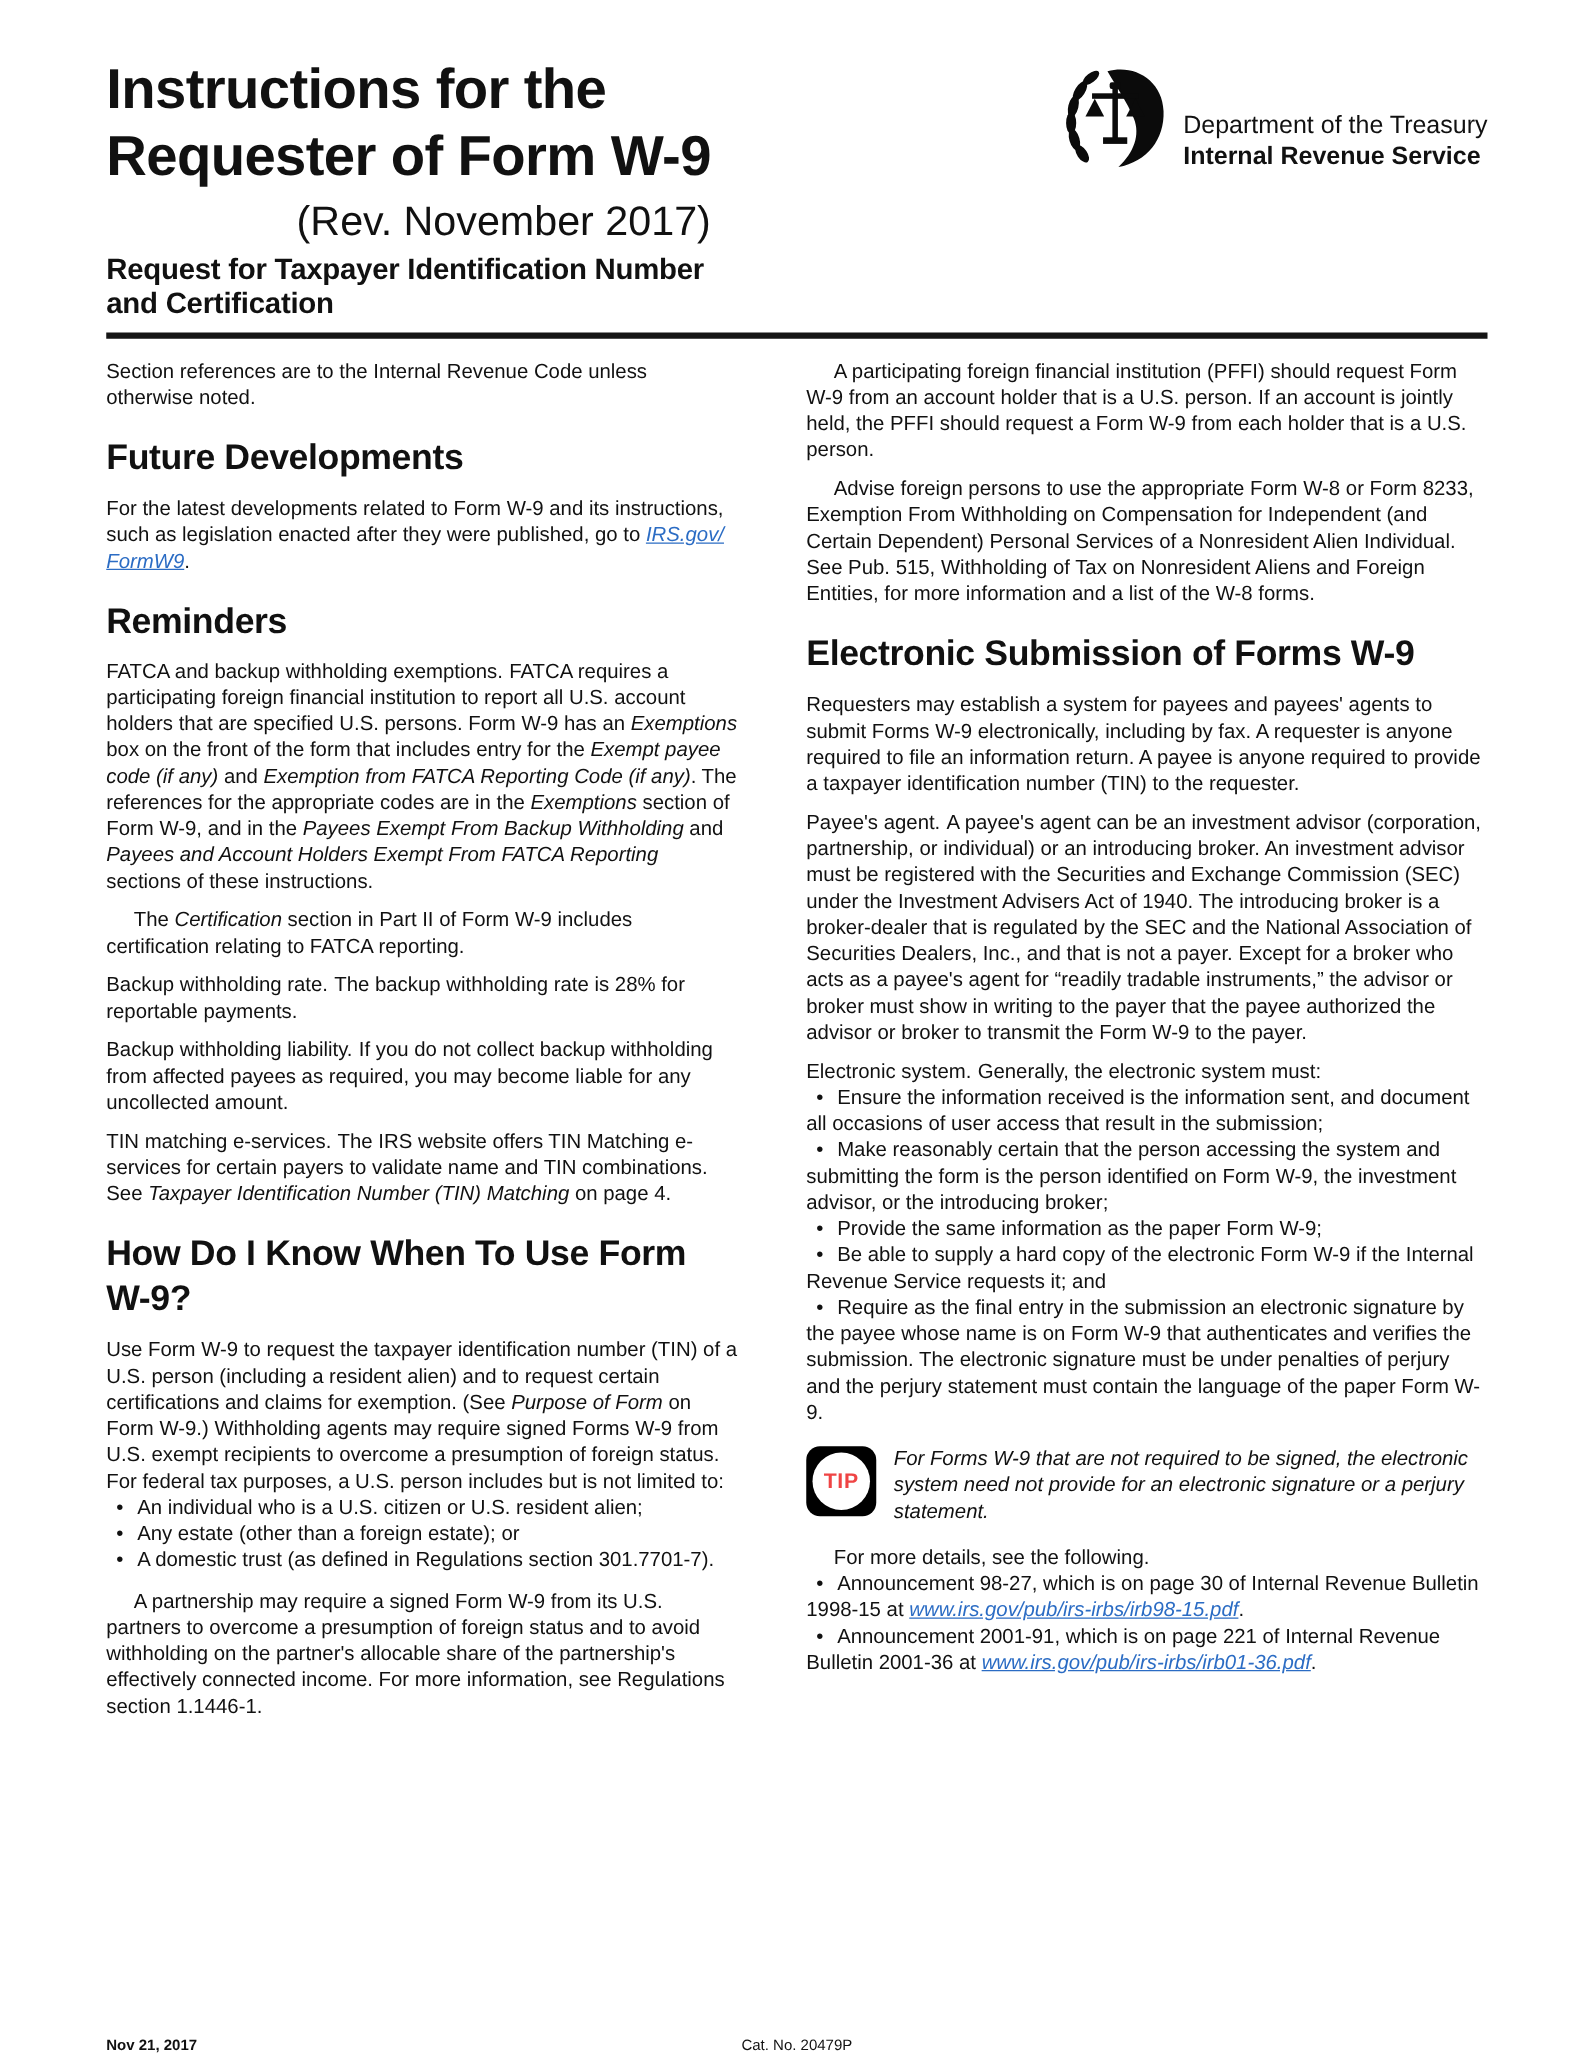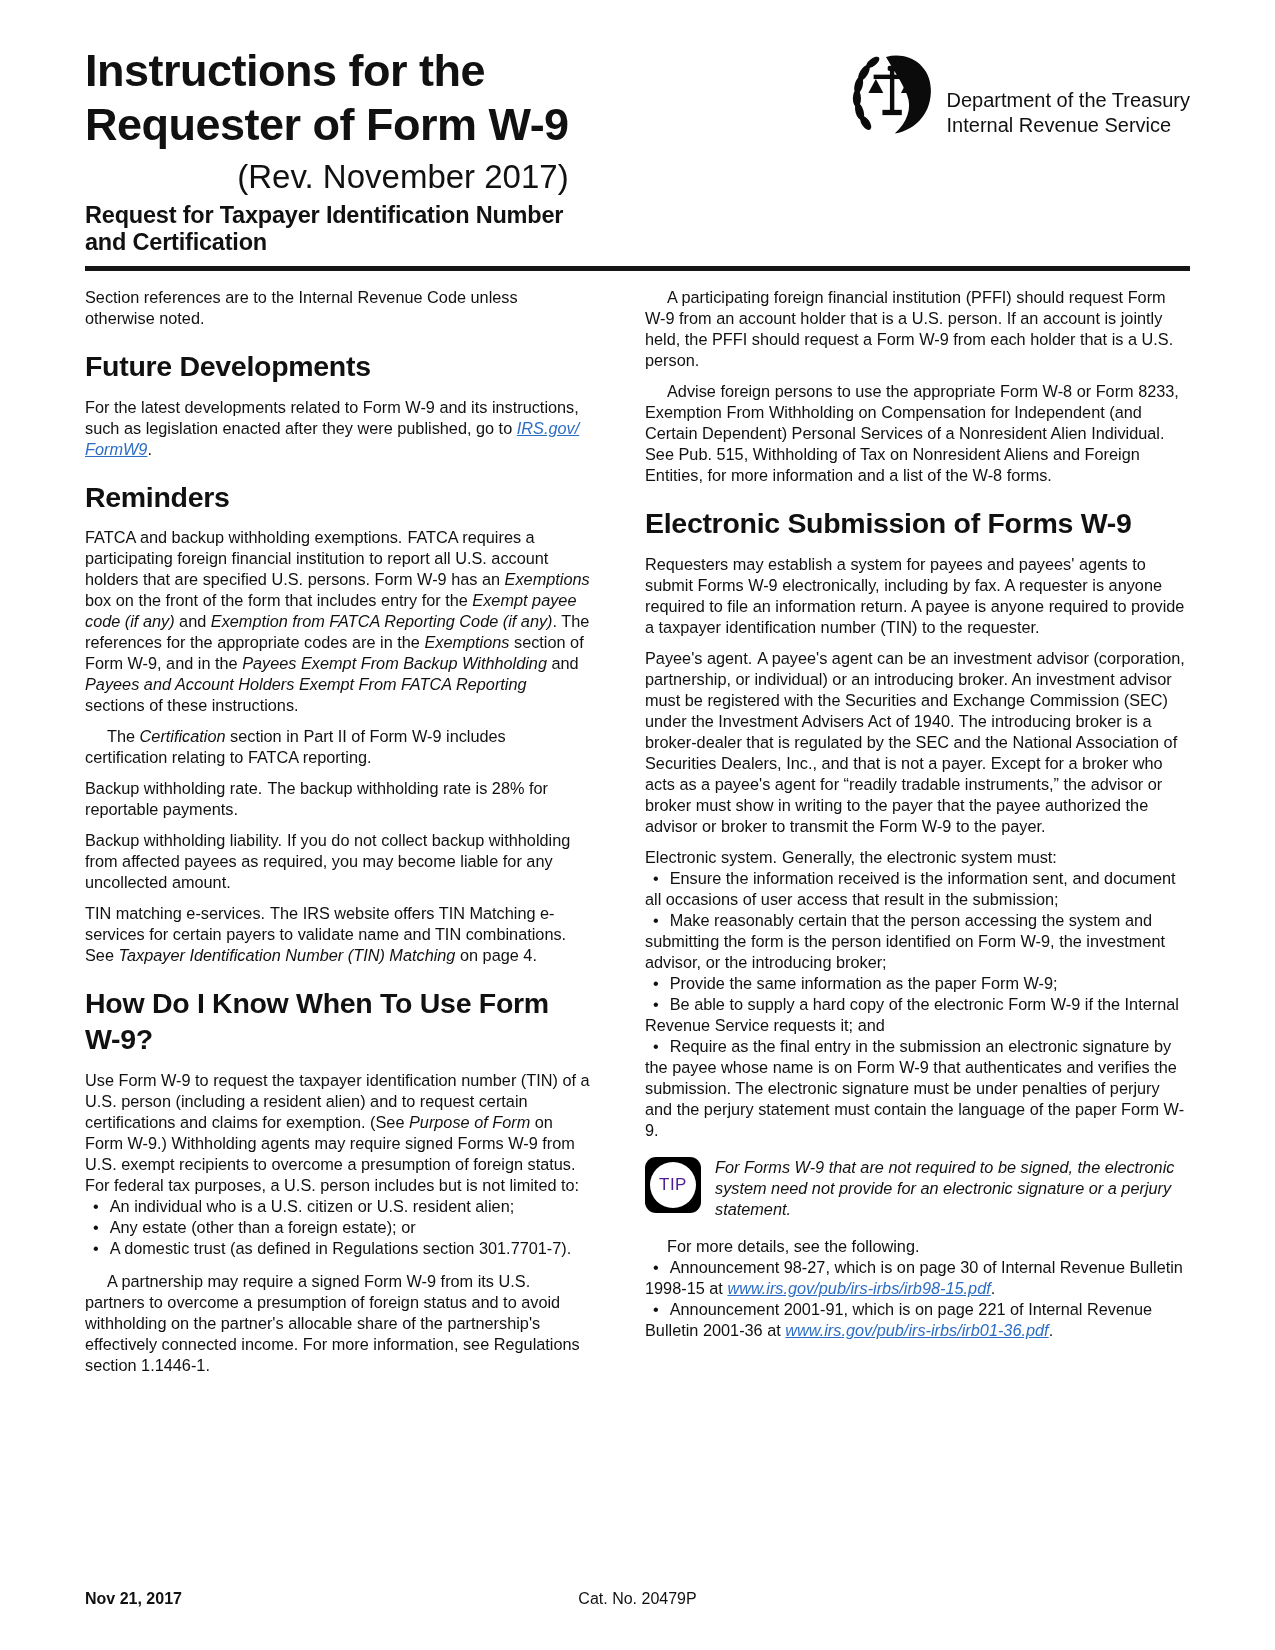--- a/index.html
+++ b/index.html
@@ -13,21 +13,21 @@
   .content{padding:44px 85px 0 85px;}
   
   .masthead{display:flex; justify-content:space-between; align-items:flex-start;}
   .title-block{max-width:700px;}
   .doc-title{font-size:45px; font-weight:bold; line-height:54px; letter-spacing:-0.5px;}
   .revision{font-size:33px; line-height:34px; margin-top:8px;text-align:right;}
   .subtitle{font-size:23.5px; font-weight:bold; line-height:27px; margin-top:8px; letter-spacing:-0.2px;}
   .brand{display:flex; align-items:flex-end; gap:10px; margin-top:6px;}
   .brand svg{display:block;}
   .agency{font-size:20px; line-height:25px; padding-top:10px;}
-  .agency .l2{font-weight:normal;}
+  .agency .l2{font-weight:bold;}
   .header-rule{height:5px; background:#151515; margin-top:10px;}
   
   .columns{display:flex; gap:55px; margin-top:16px;}
   .col{font-size:16.3px; line-height:21px;}
   .col-left{flex:0 0 505px; width:505px;}
   .col-right{flex:1; min-width:0;}
   .sec-h{font-size:28.5px; font-weight:bold; line-height:1.25; letter-spacing:-0.3px; margin:20px 0 12px 0;}
   .body-p{margin:0 0 10px 0;}
   .body-p.fi{text-indent:22px;}
   .body-p.tight{margin-bottom:0;}
@@ -37,24 +37,24 @@
   .lead{margin-right:5px;}
   .i{font-style:italic;}
   a.lnk{color:var(--link); font-style:italic; text-decoration:underline; cursor:pointer;}
   .blt{margin-left:8px; margin-right:11px;}
   
   .tip{display:flex; gap:14px; align-items:flex-start; margin:16px 0 16px 0;}
   .tip-icon{flex:0 0 56px; width:56px; height:56px; background:#000; border-radius:11px;
             display:flex; align-items:center; justify-content:center;}
   .tip-circle{width:46px; height:46px; background:#fff; border-radius:50%;
               display:flex; align-items:center; justify-content:center;}
-  .tip-label{font-weight:normal; font-size:17px; letter-spacing:0.5px; color:#4c1d95;}
+  .tip-label{font-weight:bold; font-size:17px; letter-spacing:0.5px; color:#ef4444;}
   .tip-text{margin:0; font-style:italic; flex:1;}
   
-  .footer{position:absolute; top:1589px; left:0; width:100%; font-size:16px; line-height:20px;}
+  .footer{position:absolute; top:1626px; left:0; width:100%; font-size:12px; line-height:20px;}
   .f-date{position:absolute; left:85px; top:0; font-weight:bold;}
   .f-cat{display:block; text-align:center; width:100%;}
 </style>
 </head>
 <body>
 
 <div class="page">
   <div class="content">
 
     <div class="masthead">

